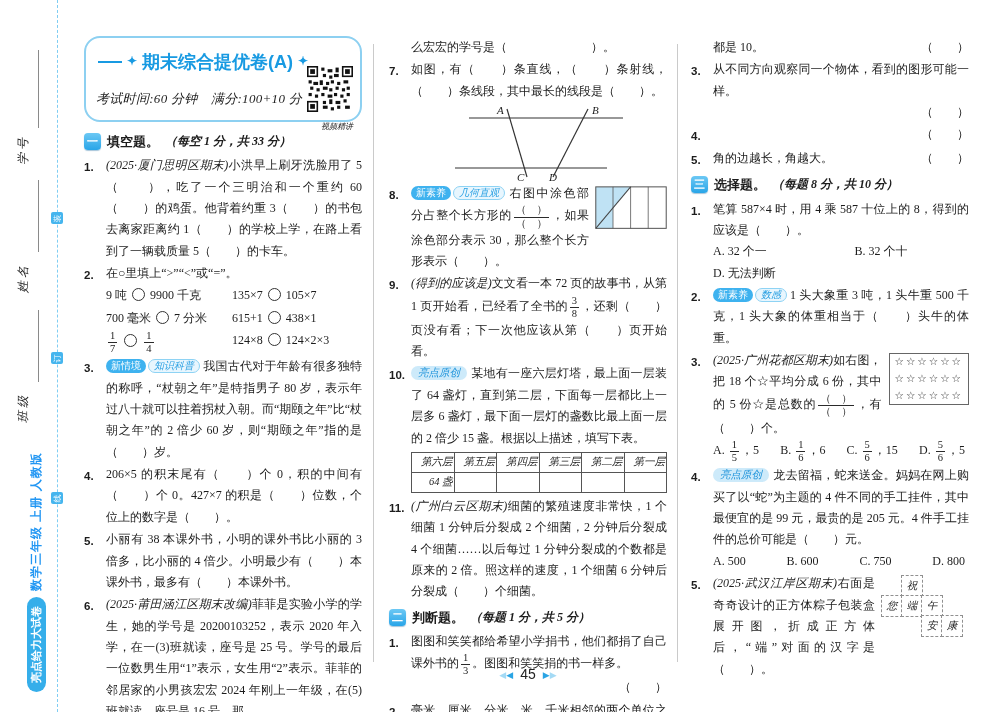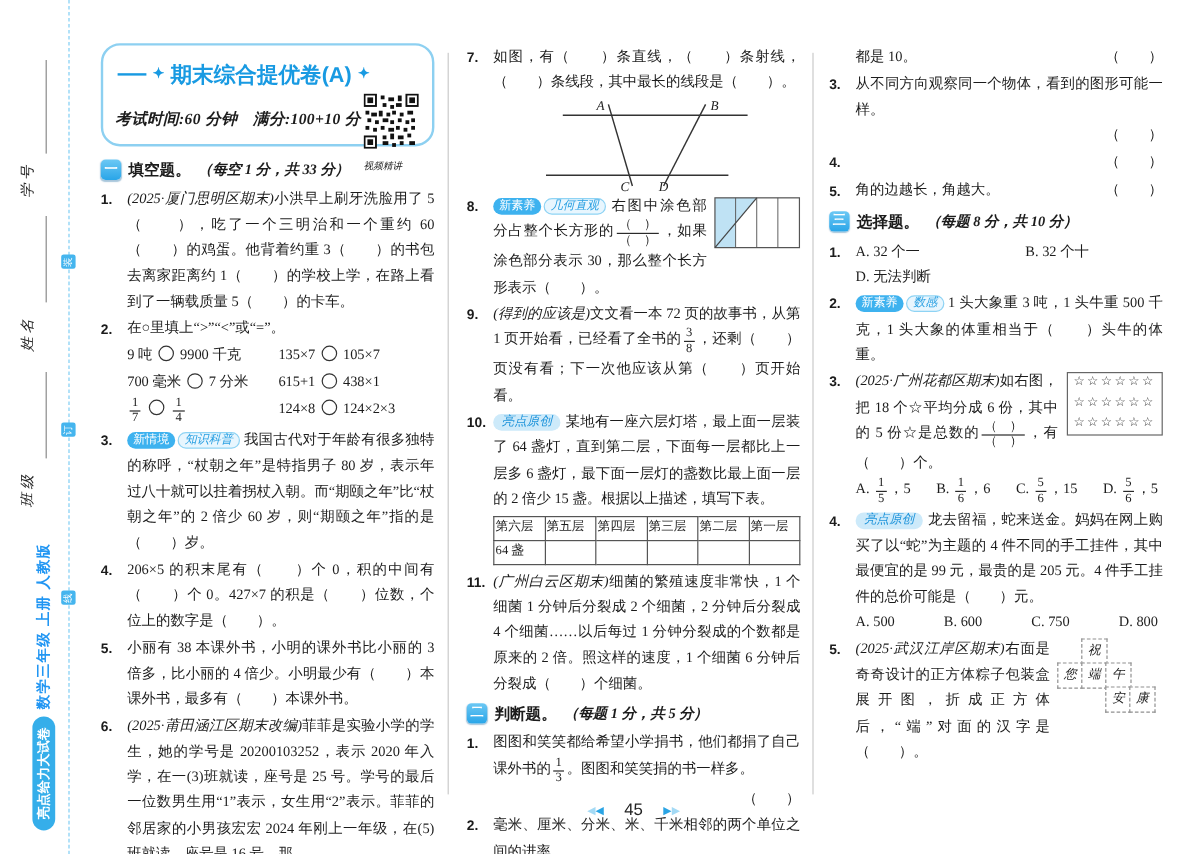--- a/index.html
+++ b/index.html
@@ -19,22 +19,22 @@
   
   .col{position:absolute;top:36px;width:278px;font-size:12px;line-height:1.78;text-align:justify}
   #col1{left:84px}#col2{left:389px}#col3{left:691px}
   .vrule{position:absolute;top:44px;height:618px;width:1px;background:#cacaca}
   
   .titlebox{border:2px solid #8dd0f1;border-radius:16px;padding:8px 10px 10px;position:relative;margin-bottom:8px}
   .titlerow{display:flex;align-items:center;justify-content:flex-start;gap:5px;color:#189ae2;
             font-family:"Liberation Sans",sans-serif;font-weight:bold;font-size:18px;white-space:nowrap;margin-left:2px}
   .deco-line{height:2px;width:24px;background:#189ae2}
   .deco-star{font-size:12px;color:#189ae2}
-  .exam-info{font-weight:bold;font-size:13px;margin-top:9px;letter-spacing:.3px;font-style:italic}
-  .qr{position:absolute;right:7px;top:40px;text-align:left;width:50px}
+  .exam-info{font-weight:normal;font-size:13px;margin-top:9px;letter-spacing:.3px;font-style:italic}
+  .qr{position:absolute;right:7px;top:28px;text-align:right;width:50px}
   .qr-label{font-size:8px;margin-top:1px;font-style:italic}
   
   .sec{display:flex;align-items:center;gap:6px;font-weight:bold;font-size:13px;margin:3px 0 2px;
        font-family:"Liberation Sans",sans-serif}
   .sec-icon{flex:none;width:17px;height:17px;border-radius:4px;background:linear-gradient(180deg,#6cc8f4,#29a5e8);
             color:#fff;font-size:11px;display:flex;align-items:center;justify-content:center;
             box-shadow:0 1px 1px rgba(0,90,150,.35)}
   .sec-meta{font-weight:bold;font-style:italic;font-size:12px;font-family:"Liberation Serif",serif}
   .q{display:flex;margin:1px 0}
   .qnum{flex:none;width:22px;font-weight:bold;font-family:"Liberation Sans",sans-serif;font-size:11.5px;padding-top:2px}
@@ -54,32 +54,32 @@
   .frac .fn{display:block;border-bottom:1px solid #2a2a2a;padding:0 2px}
   .frac .fd{display:block;padding:0 2px}
   .fig7{display:block;margin:0 auto}
   .fig8{float:right;margin:3px 0 2px 6px}
   .stars-box{float:right;border:1px solid #666;padding:0 5px;margin:3px 0 2px 7px;font-size:10.5px;
              letter-spacing:2px;line-height:1.6;color:#333;text-align:center}
   .net{float:right;position:relative;width:88px;height:66px;margin:2px 0 0 6px}
   .net-cell{position:absolute;width:20px;height:20px;border:1px dashed #909090;font-size:10.5px;font-style:italic;
             display:flex;align-items:center;justify-content:center;background:#fff}
   .ltable{border-collapse:collapse;margin:3px auto 2px;font-size:10.5px}
-  .ltable td{border:1px solid #555;width:41px;height:19px;text-align:left;padding:0 1px}
+  .ltable td{border:1px solid #555;width:41px;height:19px;text-align:right;font-style:italic;padding:0 1px}
   .ans{float:right}
   .ans-line{text-align:right}
   .opts-grid2{display:grid;grid-template-columns:1.2fr 1fr;column-gap:4px}
   .opts-row{display:flex;justify-content:space-between;padding-right:4px}
   .opt{white-space:nowrap}
   
   .footer{position:absolute;left:389px;width:278px;top:666px;text-align:center;
           font-family:"Liberation Sans",sans-serif;font-size:14px;color:#222}
   .arr{font-size:9px;vertical-align:1px}
   .a-light{color:#a4daf5}.a-dark{color:#2aa4e4}
-  .pgnum{margin:0 17px}
+  .pgnum{margin:0 7px}
   svg text{font-family:"Liberation Serif",serif;font-style:italic}
 </style>
 </head>
 <body>
 
 <div class="bind-line"></div>
 <div class="side-write-line" style="top:50px;height:78px"></div>
 <div class="vtext side-label" style="left:32px;top:148px">学号</div>
 <div class="side-write-line" style="top:180px;height:72px"></div>
 <div class="vtext side-label" style="left:32px;top:276px">姓名</div>
@@ -211,20 +211,24 @@
   </div>
 
   <div class="q">
     <span class="qnum">6.</span>
     <div class="qbody"><span class="src">(2025·莆田涵江区期末改编)</span><span>菲菲是实验小学的学生，她的学号是 20200103252，表示 2020 年入学，在一(3)班就读，座号是 25 号。学号的最后一位数男生用“1”表示，女生用“2”表示。菲菲的邻居家的小男孩宏宏 2024 年刚上一年级，在(5)班就读，座号是 16 号，那</span></div>
   </div>
 </div>
 
 <div class="col" id="col2">
 
+  <div class="q">
+    <span class="qnum"></span>
+    <div class="qbody"><span>么宏宏的学号是（　　　　　　　）。</span></div>
+  </div>
 
   <div class="q">
     <span class="qnum">7.</span>
     <div class="qbody">
       <span>如图，有（　　）条直线，（　　）条射线，（　　）条线段，其中最长的线段是（　　）。</span>
       <svg class="fig7" width="185" height="80" viewBox="0 0 185 80">
         <g stroke="#333" stroke-width="1.2" fill="none">
           <line x1="22" y1="16" x2="176" y2="16"></line>
           <line x1="8" y1="66" x2="160" y2="66"></line>
           <line x1="60" y1="7" x2="80" y2="75"></line>
@@ -335,21 +339,21 @@
   </div>
 
   <div class="sec">
     <span class="sec-icon">三</span>
     <span>选择题。</span>
     <span class="sec-meta">（每题 8 分，共 10 分）</span>
   </div>
 
   <div class="q">
     <span class="qnum">1.</span>
-    <div class="qbody">
+    <div class="qbody"><span>笔算 587×4 时，用 4 乘 587 十位上的 8，得到的应该是（　　）。</span>
       <div class="opts-grid2">
         <span class="opt">A. 32 个一</span>
         <span class="opt">B. 32 个十</span>
         <span class="opt">D. 无法判断</span>
       </div>
     </div>
   </div>
 
   <div class="q">
     <span class="qnum">2.</span>

